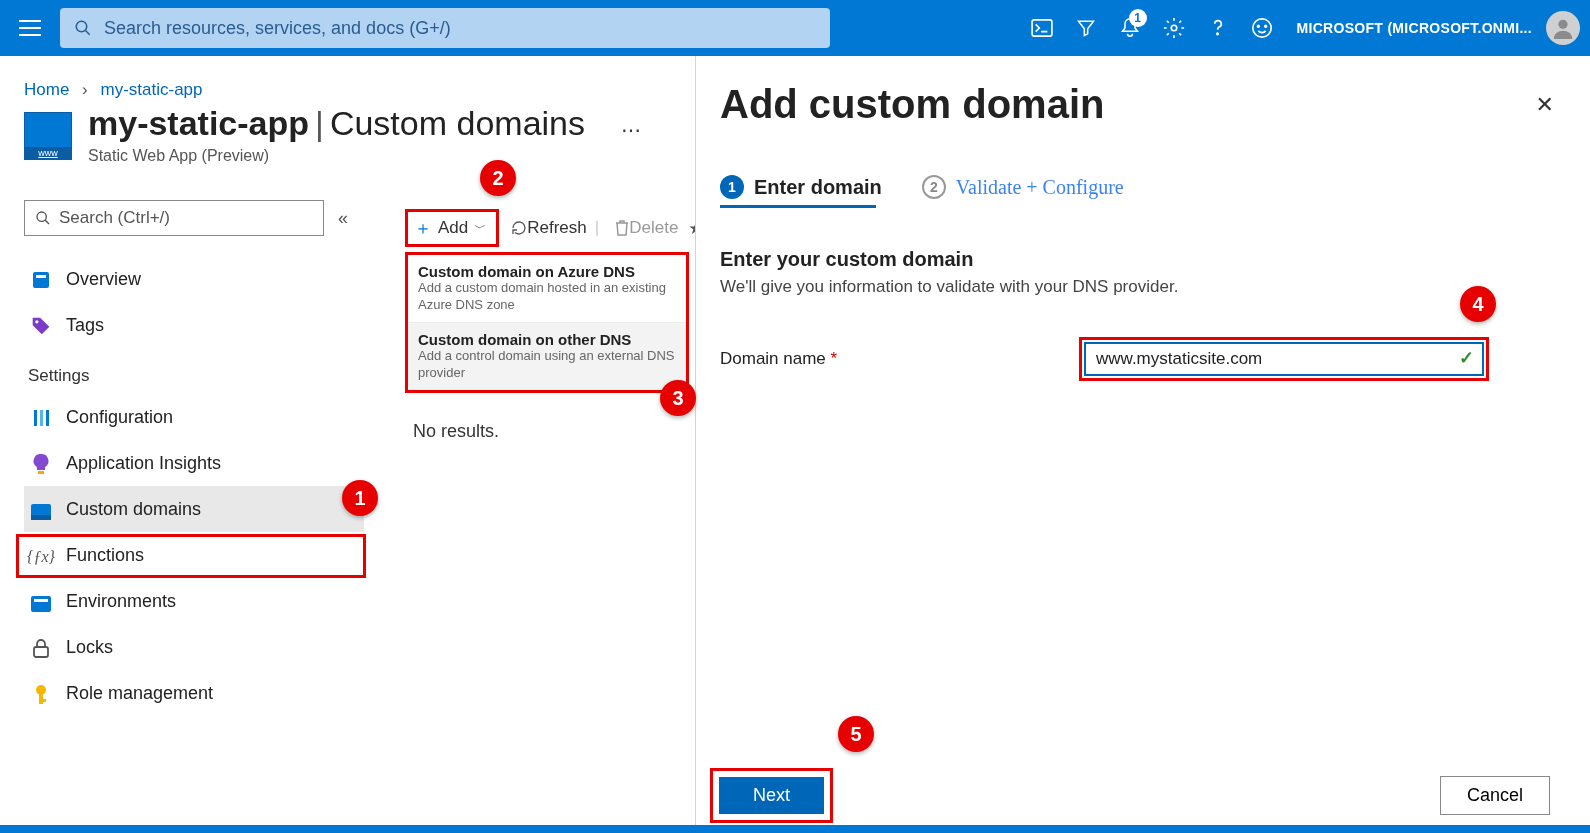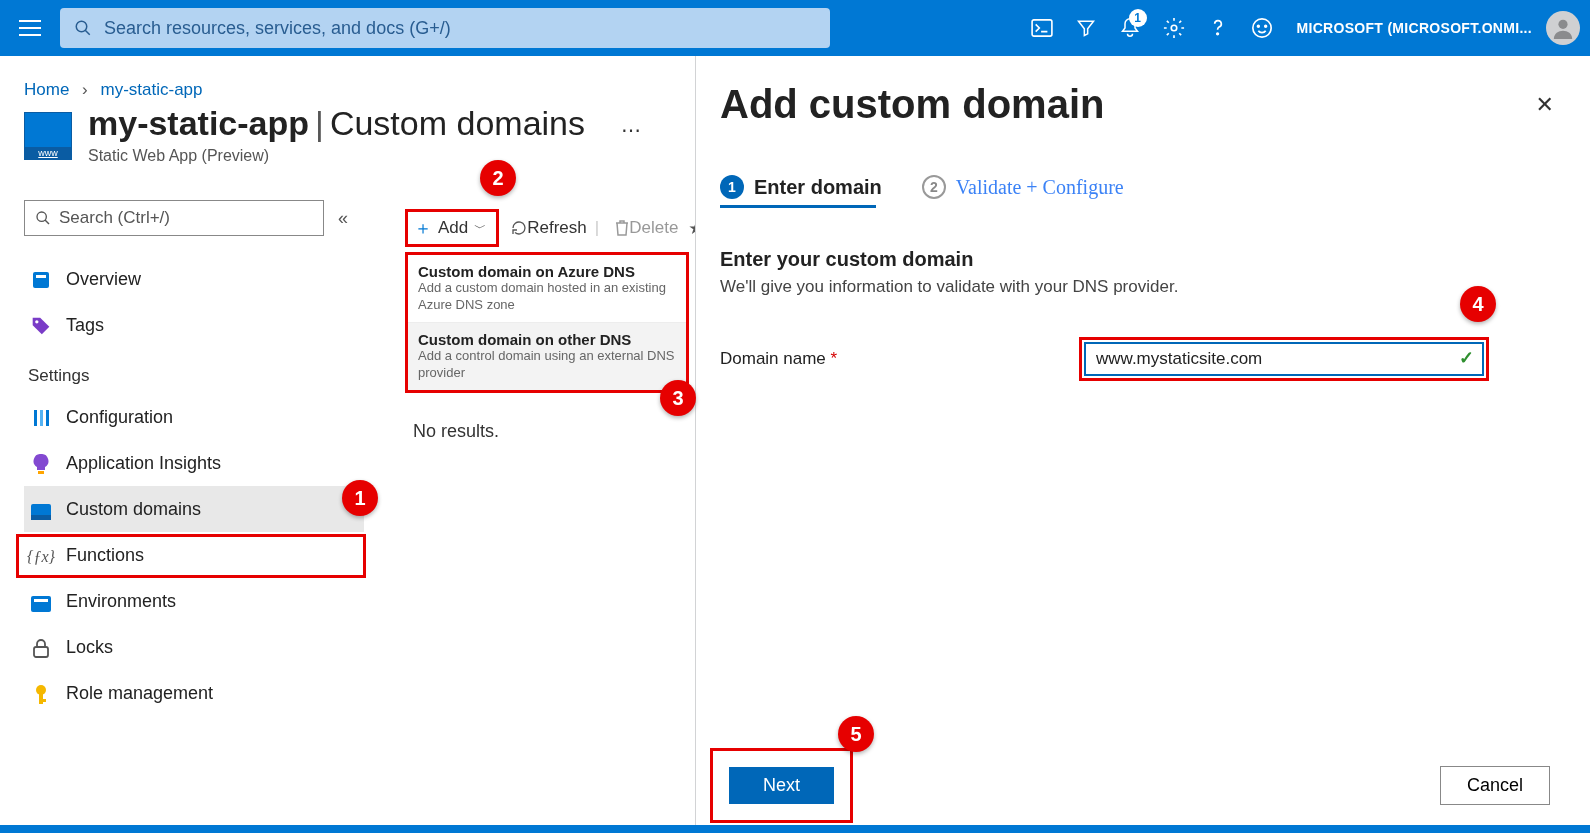--- a/index.html
+++ b/index.html
@@ -72,21 +72,21 @@
   .form-heading { font-size:20px; font-weight:600; color:#222;}
   .form-sub { font-size:17px; color:#444; margin-top:6px;}
   .form-row { display:flex; align-items:center; margin-top:40px;gap:9px;}
   .form-label { width:350px; font-size:17px; color:#222;}
   .req { color:#d40000;}
   .input-wrap { border:3px solid #e60000; padding:2px; }
   .domain-input { width:400px; height:34px; border:2px solid #0067b8; padding:0 30px 0 10px; font-size:17px; color:#222;}
   .check { position:relative; }
   .check::after { content:"✓"; position:absolute; right:12px; top:7px; color:#2f8f2f; font-size:18px; font-weight:bold;}
   .panel-footer { position:absolute; bottom:10px; left:0; right:0; display:flex; align-items:center; padding-left:14px;}
-  .next-wrap { border:3px solid #e60000; padding:16px;}
+  .next-wrap { border:3px solid #e60000; padding:6px;}
   .next-btn { background:#0067b8; color:#fff; font-size:18px; border:none; padding:8px 34px; cursor:pointer;}
   .cancel-btn { margin-left:auto; margin-right:40px; background:#fff; border:1px solid #888; font-size:18px; padding:8px 26px; cursor:pointer;}
 
   
   .callout { position:absolute; width:36px; height:36px; border-radius:50%; background:#e60000; color:#fff; font-size:20px; font-weight:600; display:flex; align-items:center; justify-content:center; box-shadow:0 2px 4px rgba(0,0,0,0.3);}
   .red-box { position:absolute; border:3px solid #e60000; pointer-events:none;}
 
   
   .bottom-bar { position:absolute; left:0; right:0; bottom:0; height:8px; background:#0078d4;}
 

